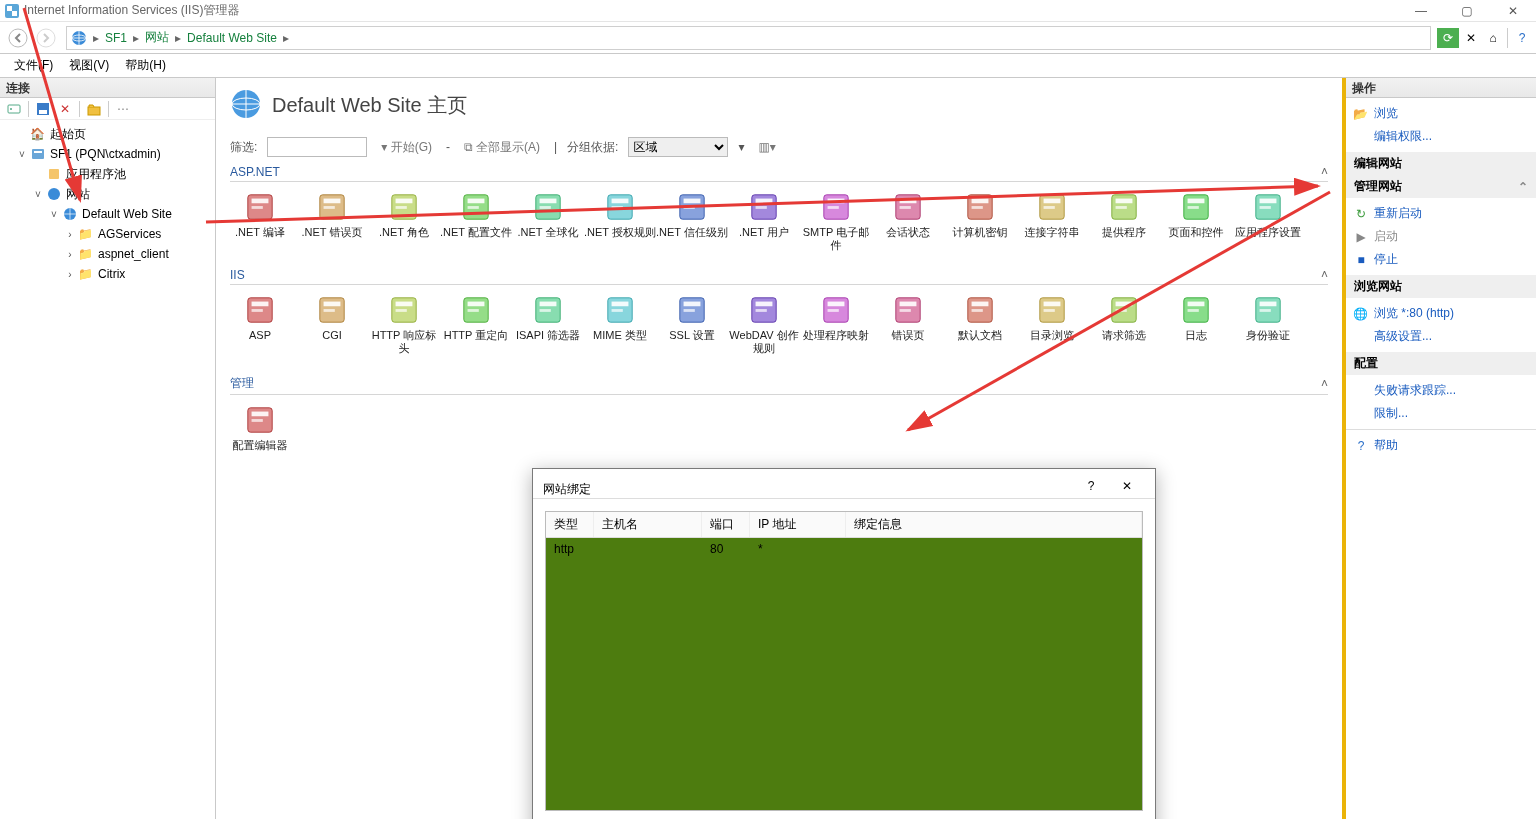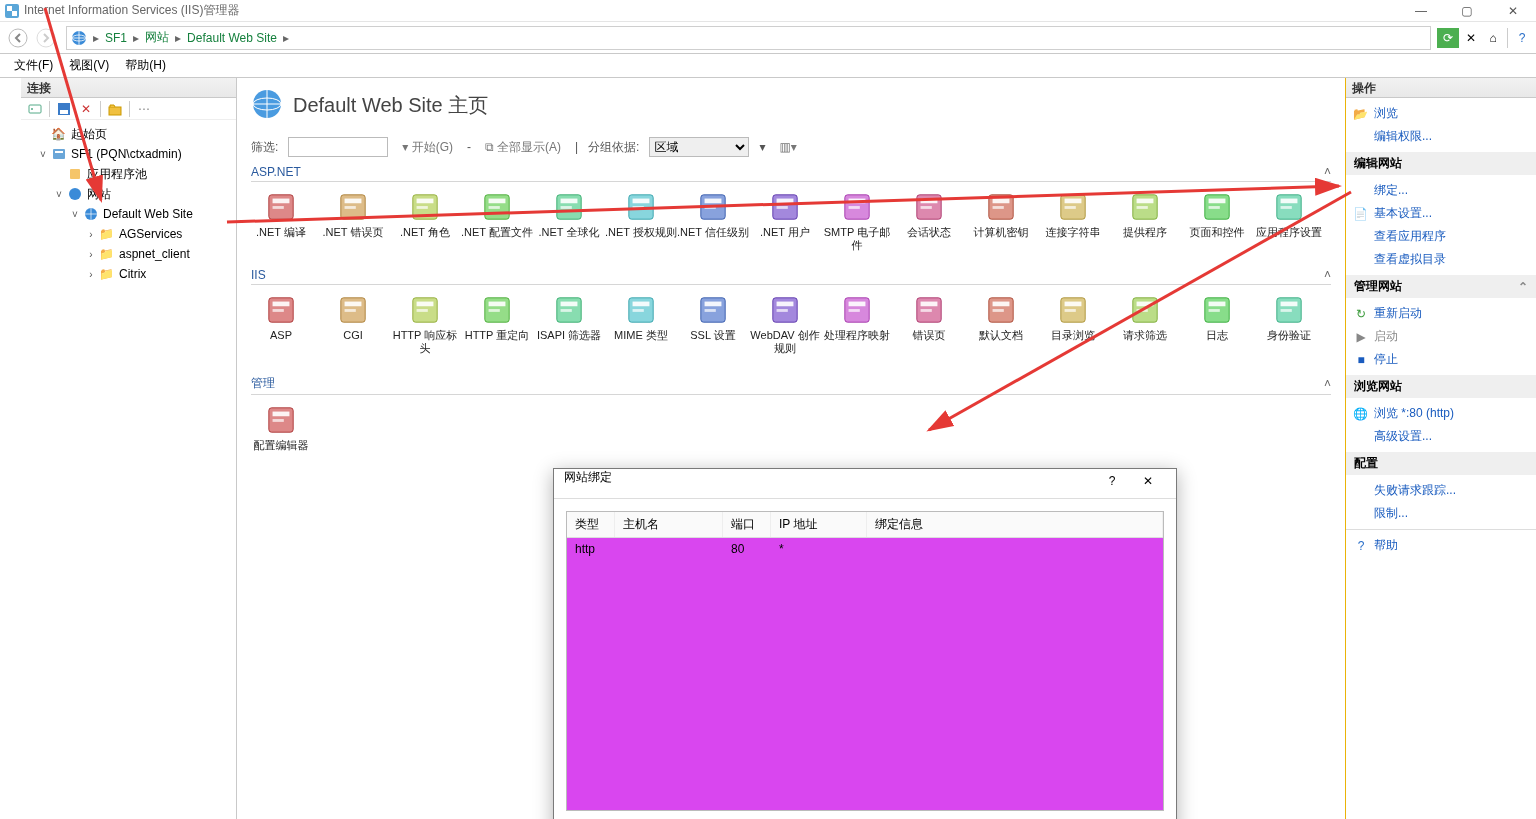--- a/index.html
+++ b/index.html
@@ -20,21 +20,21 @@
 .bc-sep { color:#666; }
 .nav-right { display:flex; gap:2px; }
 .nav-right .nbtn { width:20px; height:20px; display:flex;align-items:center;justify-content:center; border:1px solid transparent;}
 
 .menubar { height:24px; display:flex; align-items:center; padding:0 6px; border-bottom:1px solid #c9c9c9;}
 .menubar .mitem { padding:2px 8px; }
 
 .main { flex:1; display:flex; min-height:0;}
 .pane { display:flex; flex-direction:column; }
 .leftpane { width:216px; border-right:1px solid #c9c9c9;}
-.centerpane { flex:1; border-right:1px solid #eab308;}
+.centerpane { flex:1; border-right:4px solid #eab308;}
 .rightpane { width:190px; }
 .panehdr { height:20px; background:linear-gradient(#f2f2f2,#e8e8e8); border-bottom:1px solid #c9c9c9; padding:2px 6px; font-weight:bold; color:#333;}
 
 .ltoolbar { height:22px; display:flex; align-items:center; gap:2px; padding:2px 4px; border-bottom:1px solid #eee;}
 .tb-btn { width:20px;height:18px;display:flex;align-items:center;justify-content:center;}
 .tb-sep { width:1px; height:16px; background:#ccc; margin:0 2px;}
 
 .tree { padding:4px 0; }
 .tn { display:flex; align-items:center; height:20px; white-space:nowrap;}
 .tn .exp { width:12px;text-align:center; color:#555; font-size:10px;}
@@ -49,25 +49,25 @@
 .filterbar input, .filterbar select { height:20px; border:1px solid #bbb;}
 .filterbar .fbtn { color:#777; padding:0 4px;}
 .grp { margin:4px 14px 2px; color:#2a5a9e; border-bottom:1px solid #d6d6d6; padding-bottom:2px; display:flex; align-items:center;}
 .grp .caret {margin-left:auto; color:#666;}
 .iconrow { display:flex; flex-wrap:wrap; padding:4px 8px; }
 .app { width:72px; display:flex; flex-direction:column; align-items:center; text-align:center; margin:2px 0 8px; }
 .app .aicon {width:34px;height:34px;display:flex;align-items:center;justify-content:center;}
 .app .albl { font-size:11px; line-height:13px; margin-top:2px; color:#222;}
 
 .dialog { position:absolute; left:316px; top:390px; width:624px; height:406px; background:#fff; border:1px solid #7a7a7a; box-shadow:0 4px 18px rgba(0,0,0,.3);}
-.dlg-title { height:30px; display:flex; align-items:flex-start; padding:0 10px; border-bottom:1px solid #ddd;}
+.dlg-title { height:30px; display:flex; align-items:flex-end; padding:0 10px; border-bottom:1px solid #ddd;}
 .dlg-title .dt { flex:1; }
 .dlg-title .dbtn { width:36px;height:24px;display:flex;align-items:center;justify-content:center;}
 .dlg-body { display:flex; padding:12px; }
-.listbox { flex:1; border:1px solid #bbb; height:300px; background:#d946ef;}
+.listbox { flex:1; border:1px solid #bbb; height:300px; background:#4d7c0f;}
 .lhdr { display:flex; border-bottom:1px solid #ddd; background:#fafafa;}
 .lhdr div { padding:4px 8px; border-right:1px solid #eee;}
 .lrow { display:flex; }
 .lrow div { padding:4px 8px;}
 .col-type{width:48px;} .col-host{width:108px;} .col-port{width:48px;} .col-ip{width:96px;} .col-bind{flex:1;}
 .dlg-side { width:110px; margin-left:12px; display:flex; flex-direction:column; gap:8px;}
 .btn { height:26px; border:1px solid #b5b5b5; background:linear-gradient(#f5f5f5,#e6e6e6); display:flex;align-items:center;justify-content:center;}
 .btn.disabled { color:#999; background:#ececec;}
 
 .rsec { padding:4px 0;}
@@ -137,21 +137,21 @@
       <div class="nbtn" style="color:#2a6fc9;">?</div>
     </div>
   </div>
 
   <div class="menubar">
     <span class="mitem">文件(F)</span>
     <span class="mitem">视图(V)</span>
     <span class="mitem">帮助(H)</span>
   </div>
 
-  <div class="main" style="position:relative;margin-left:21px;">
+  <div class="main" style="position:relative;">
 
     <div class="pane leftpane">
       <div class="panehdr">连接</div>
       <div class="ltoolbar">
         <span class="tb-btn">
             <svg width="14" height="14">
               <rect x="1" y="3" width="12" height="8" rx="1" fill="none" stroke="#5a8"></rect>
               <circle cx="4" cy="7" r="1" fill="#5a8"></circle>
             </svg>
           </span>
@@ -624,38 +624,20 @@
             <span>浏览</span>
           </div>
         <div class="ritem link">
             <span class="ri"></span>
             <span>编辑权限...</span>
           </div>
       </div>
       <div class="rhdr">
           <span>编辑网站</span>
         </div>
-      <div class="rsec">
-        <div class="ritem link">
-            <span class="ri"></span>
-            <span>绑定...</span>
-          </div>
-        <div class="ritem link">
-            <span class="ri">📄</span>
-            <span>基本设置...</span>
-          </div>
-        <div class="ritem link">
-            <span class="ri"></span>
-            <span>查看应用程序</span>
-          </div>
-        <div class="ritem link">
-            <span class="ri"></span>
-            <span>查看虚拟目录</span>
-          </div>
-      </div>
       <div class="rhdr">
           <span>管理网站</span>
           <span class="caret">⌃</span>
         </div>
       <div class="rsec">
         <div class="ritem link">
             <span class="ri" style="color:#3a9a3a;">↻</span>
             <span>重新启动</span>
           </div>
         <div class="ritem dis">

